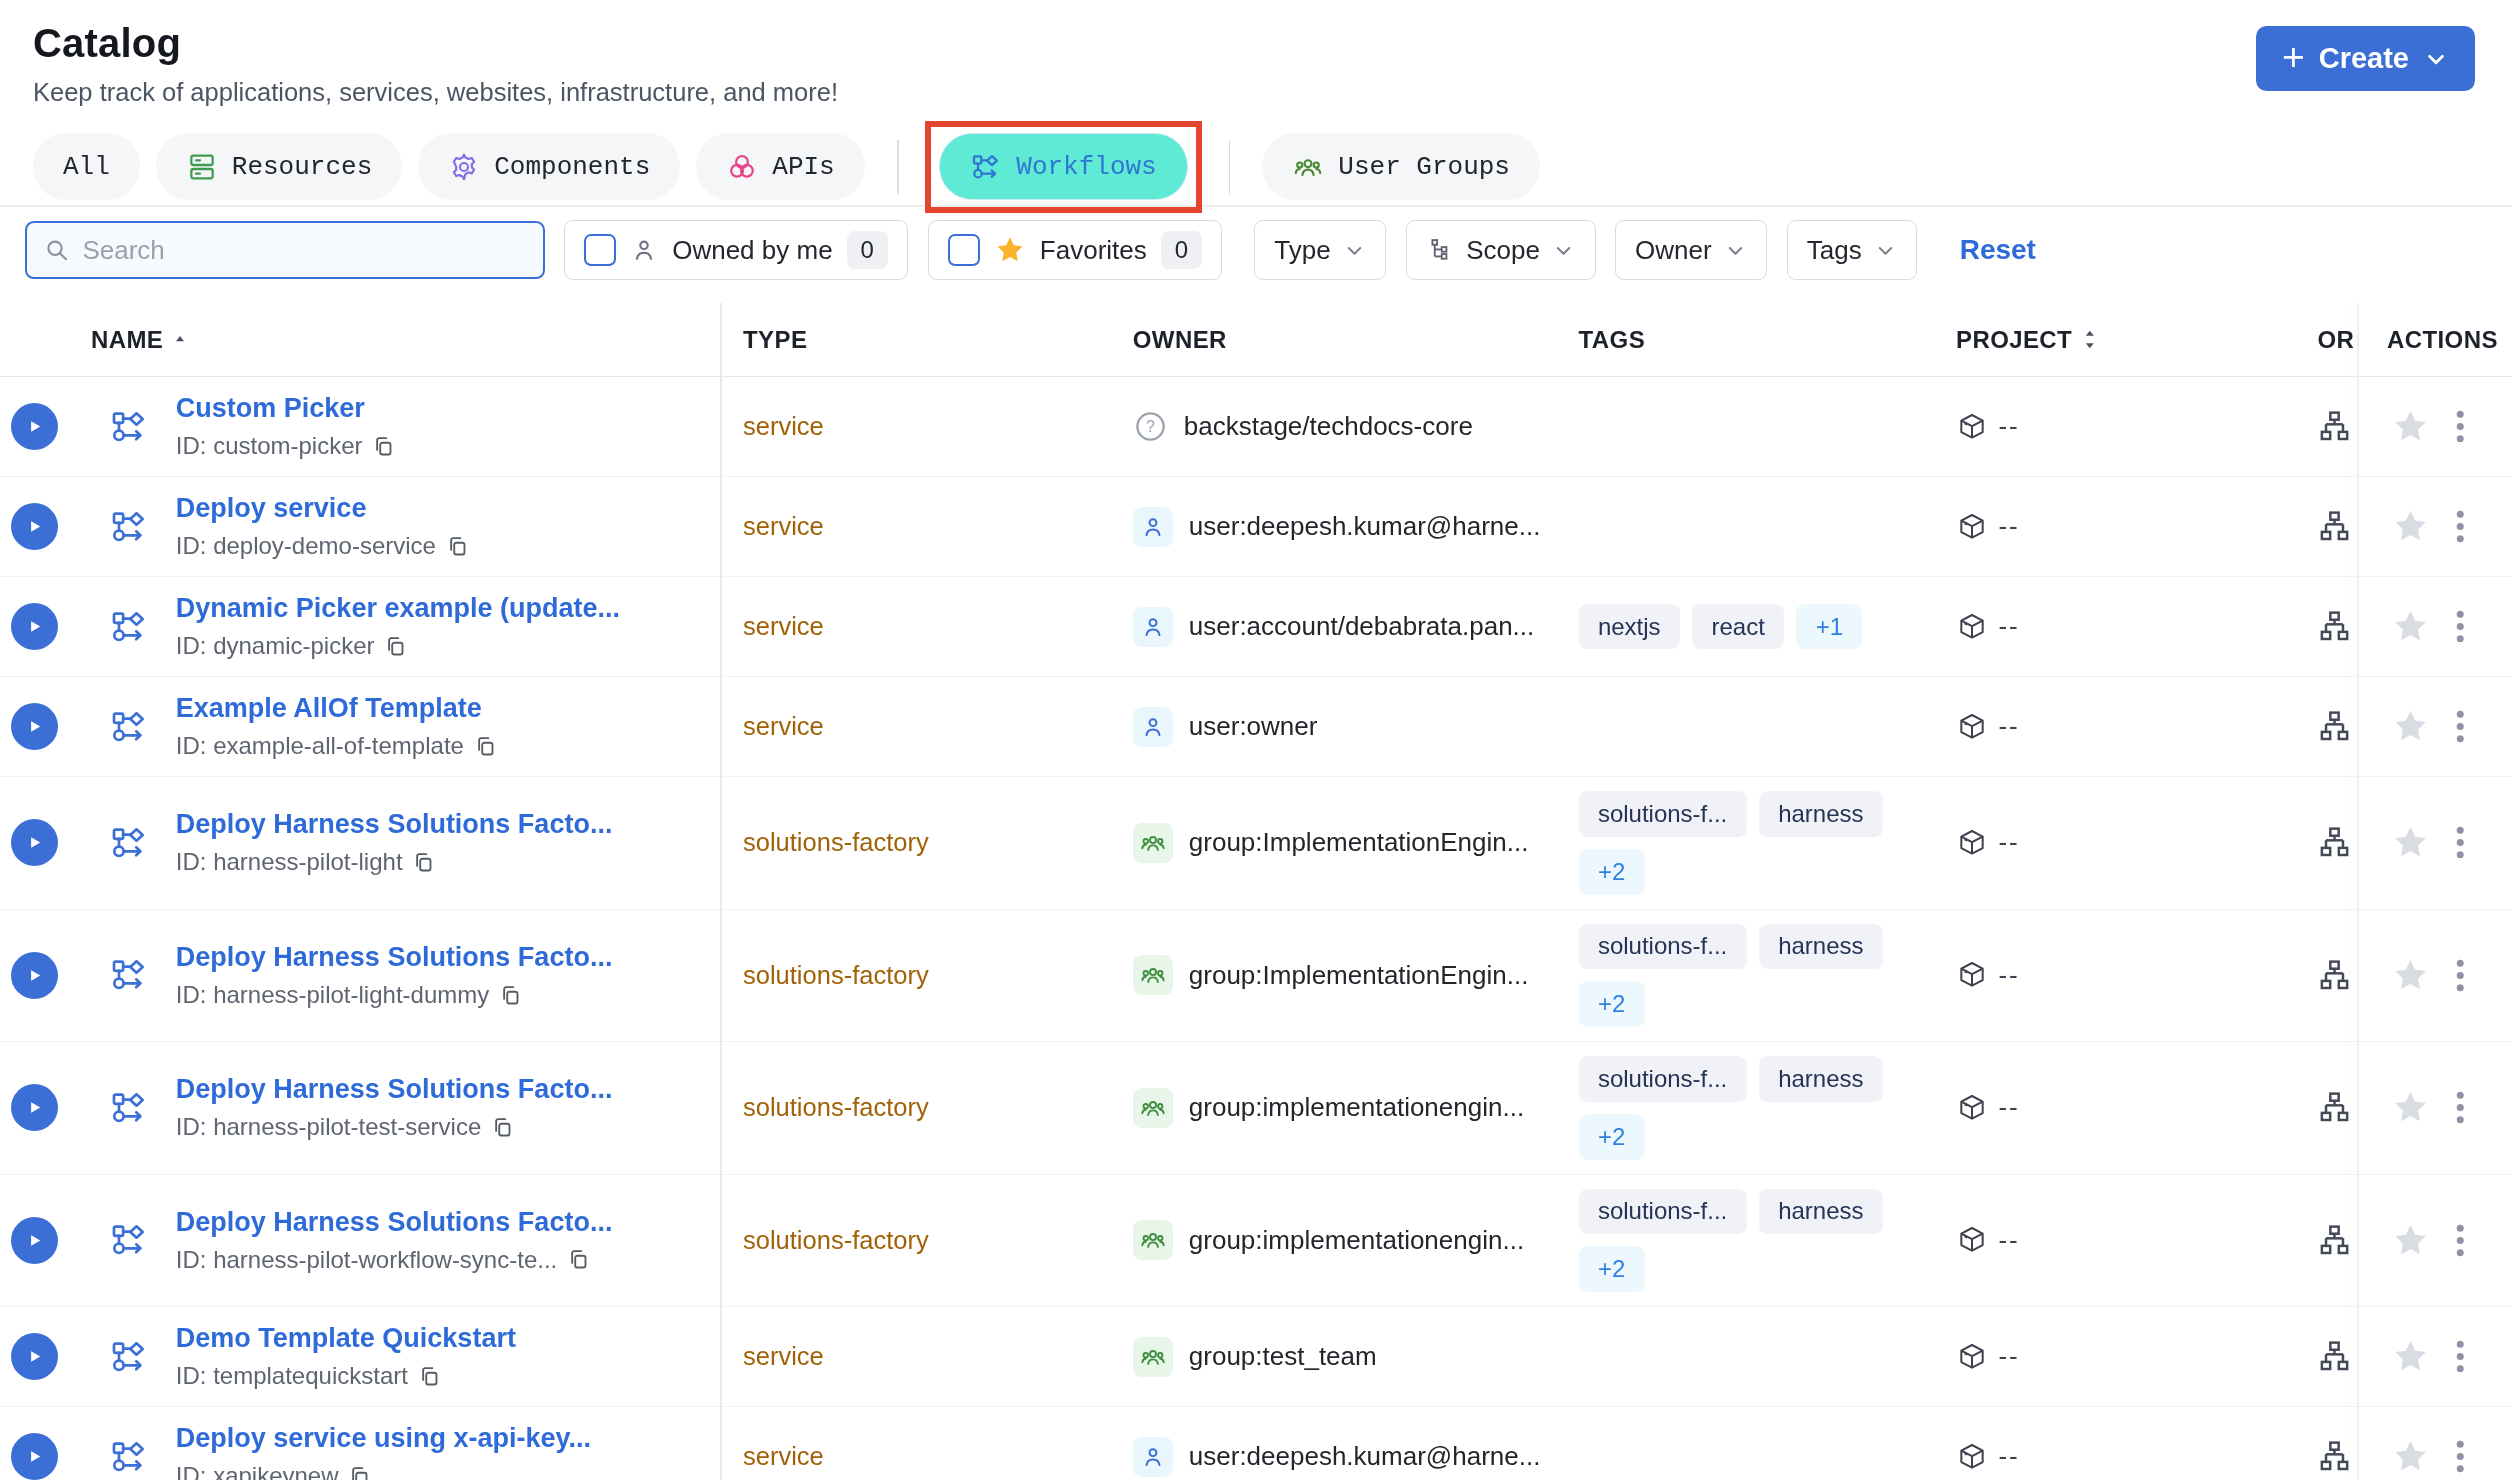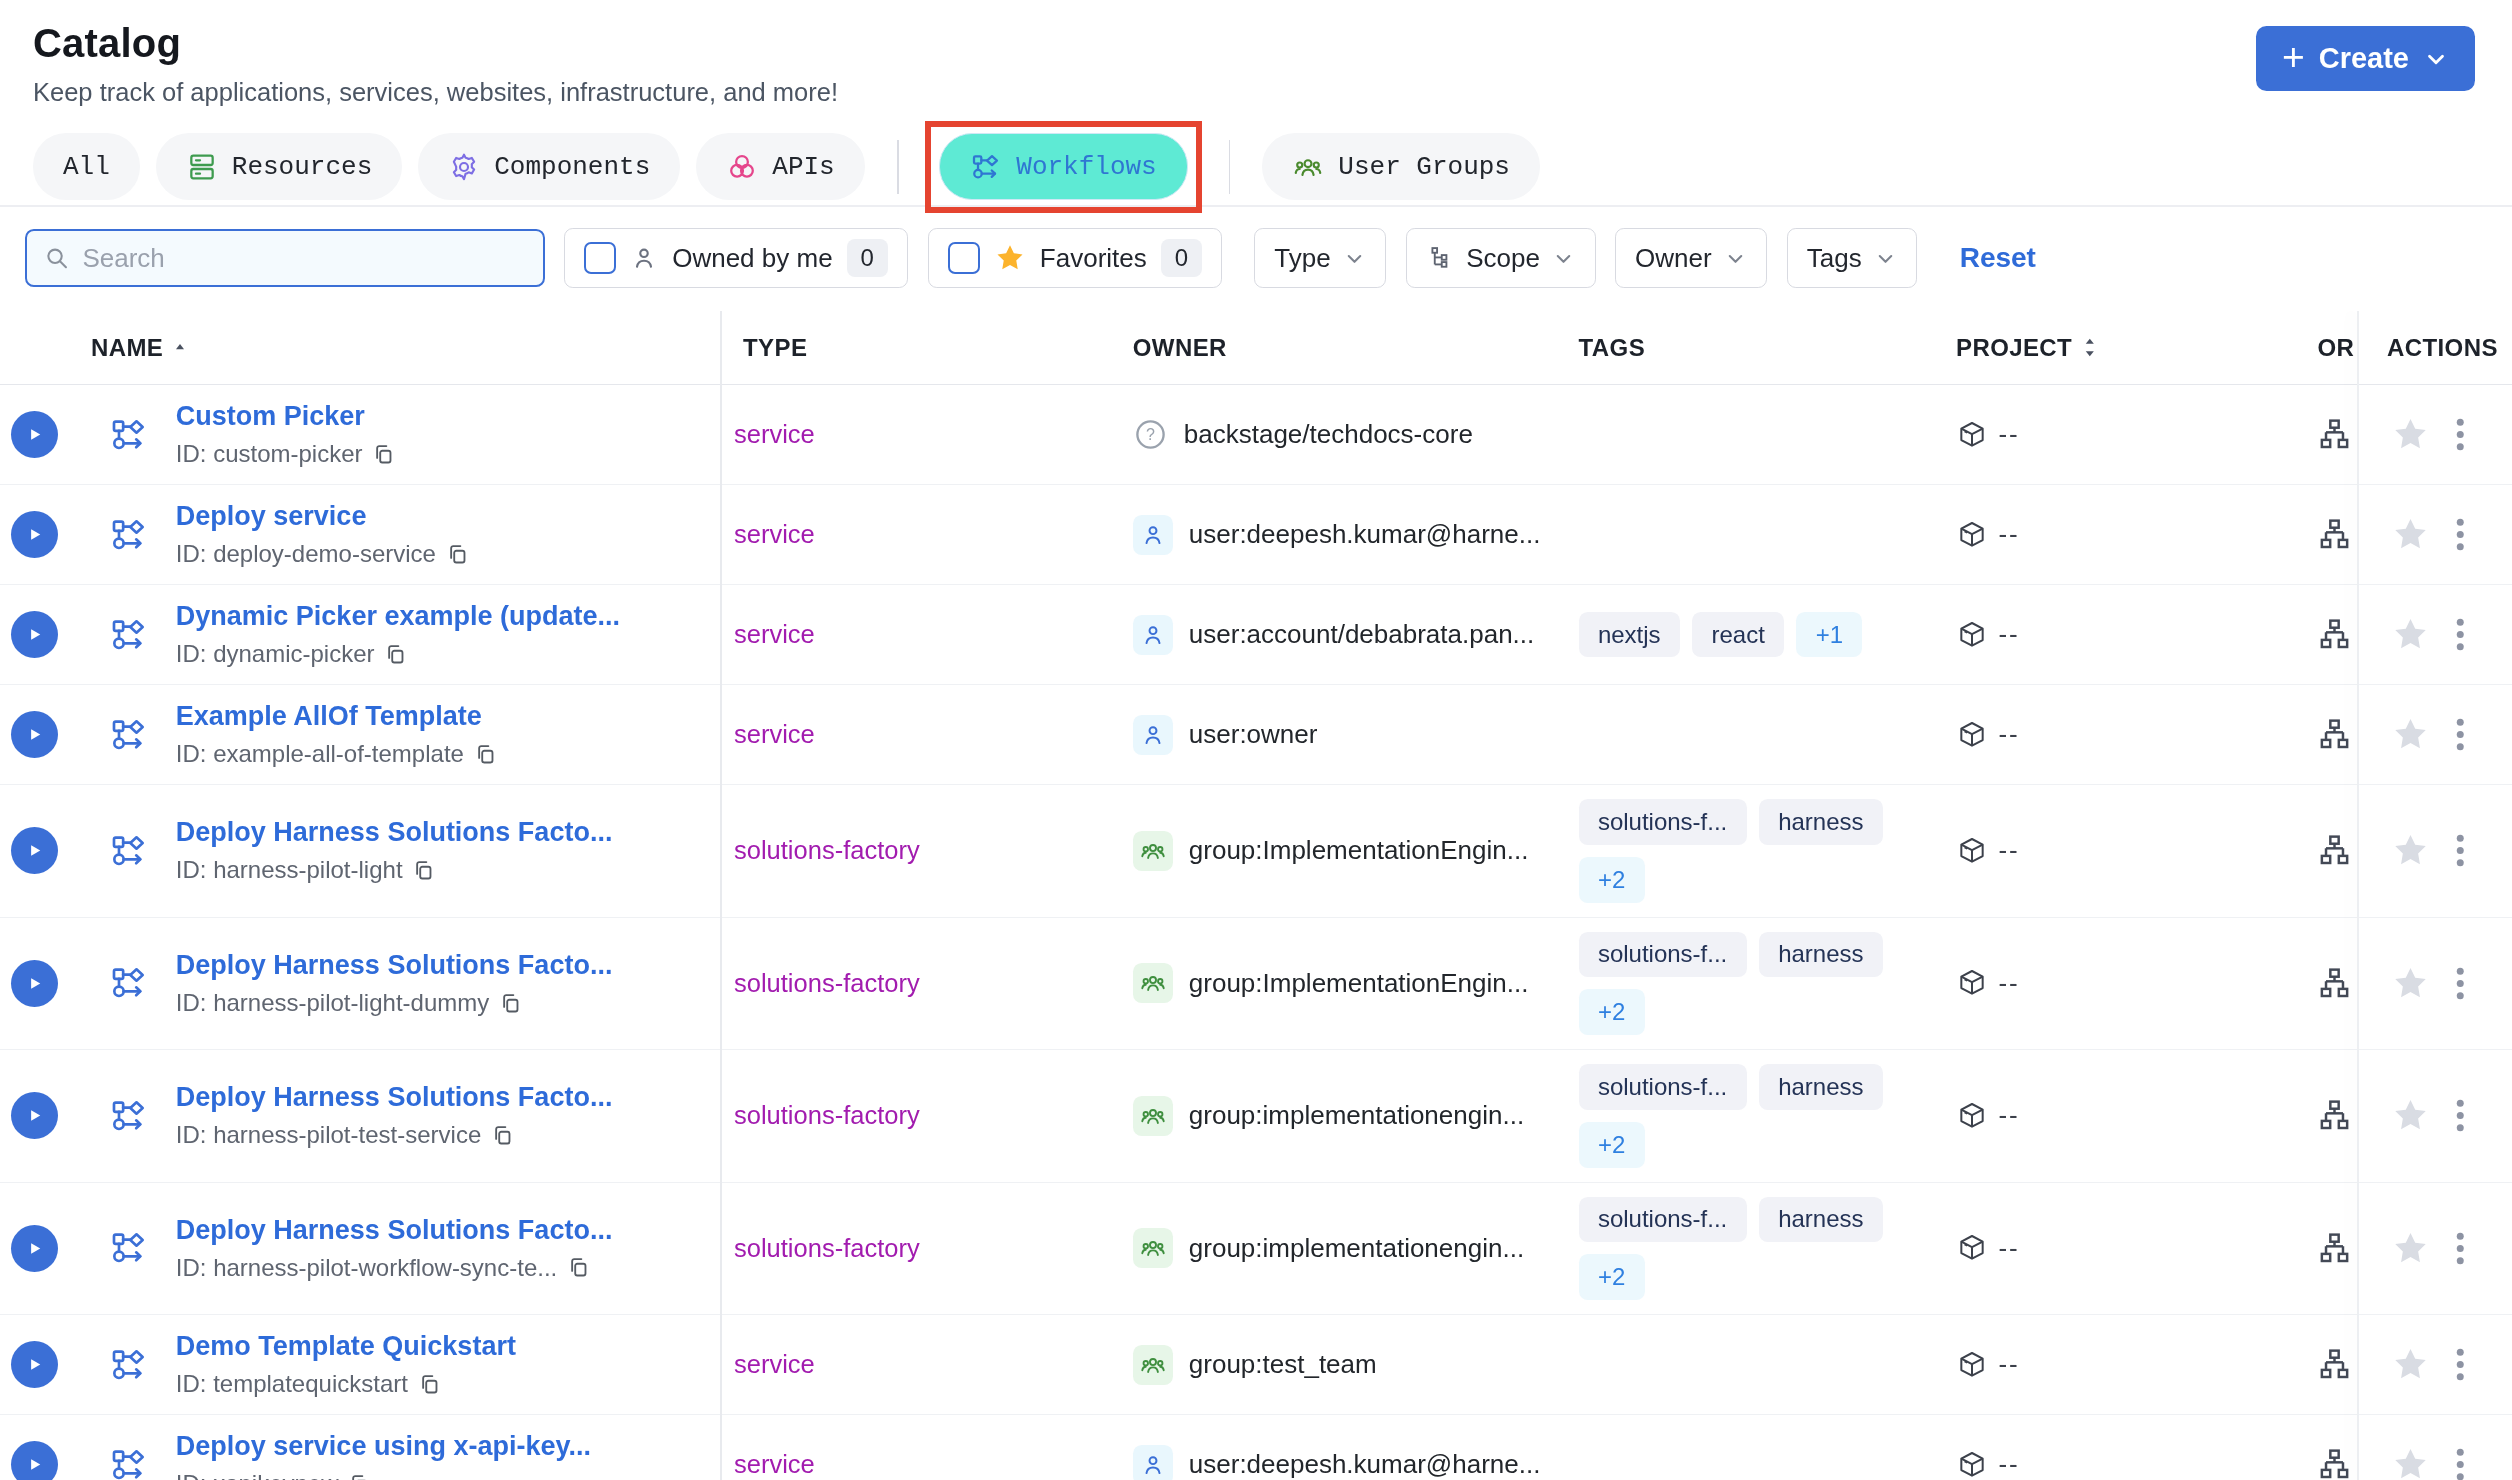--- a/index.html
+++ b/index.html
@@ -23,21 +23,21 @@
     font-family:inherit; font-size:26px; display:flex; align-items:center; gap:14px;
     padding:0 30px; cursor:pointer; white-space:nowrap; }
   .tab svg { flex:0 0 auto; }
   .tab-divider { width:1.8px; height:54px; background:#dadce3; margin:0 16px; }
   .wf-wrap { position:relative; margin:0 8.8px; }
   .tab-active { background:#5eead4; color:#2f76d2; border:1.8px solid #cfe8f5; }
   .annotation-box { position:absolute; inset:-12.3px -14px; border:6.1px solid #e54430; pointer-events:none; }
   .tabs-underline { height:1.8px; background:#edeef2; width:100%; }
 
   
-  .filters { display:flex; align-items:center; gap:19.3px; padding-left:24.6px; margin-top:21px; height:60px; }
+  .filters { display:flex; align-items:center; gap:19.3px; padding-left:24.6px; margin-top:13px; height:60px; }
   .search-box { width:520px; height:58px; border:2.6px solid #3b6fd6; border-radius:8.8px;
     background:#f4fafe; display:flex; align-items:center; gap:12.3px; padding:0 16px; }
   .search-box input { border:none; outline:none; background:transparent; font-family:inherit;
     font-size:26px; color:#22262e; width:100%; }
   .search-box input::placeholder { color:#9aa1ad; }
   .filter-check { height:60px; border:1.8px solid #d8dae1; border-radius:8.8px; background:#fff;
     display:flex; align-items:center; gap:14px; padding:0 19.3px; font-size:26px; color:#22262e; cursor:pointer; }
   .checkbox { width:32px; height:32px; border:2.6px solid #3b6fd6; border-radius:7px; background:#fff; }
   .count-badge { background:#eef0f4; border-radius:8px; padding:5.3px 14px; font-size:24px; color:#23272e; }
   .dropdown { height:60px; border:1.8px solid #d8dae1; border-radius:8.8px; background:#fff;
@@ -64,21 +64,21 @@
   .cell-play { justify-content:flex-start; padding-left:10.5px; }
   .play-btn { width:47px; height:47px; border-radius:50%; background:#3b6fd6; border:none;
     display:flex; align-items:center; justify-content:center; cursor:pointer; }
   .cell-wficon { justify-content:center; }
   .cell-name { flex-direction:column; align-items:flex-start; padding-left:8.8px; }
   .name-link { font-size:27px; font-weight:600; color:#2e6bd9; text-decoration:none; cursor:pointer;
     max-width:527px; white-space:nowrap; overflow:hidden; }
   .id-line { margin-top:8px; display:flex; align-items:center; gap:8.8px; }
   .id-text { font-size:24px; color:#5f6570; }
   .copy-btn { border:none; background:none; padding:0; cursor:pointer; display:flex; }
-  .cell-type { padding-left:14px; font-size:25.5px; color:#a21caf; }
+  .cell-type { padding-left:23px; font-size:25.5px; color:#a16207; }
   .cell-owner { padding-left:8.8px; gap:16px; }
   .chip { width:40px; height:40px; border-radius:8.8px; display:flex; align-items:center; justify-content:center; }
   .chip-user { background:#e9f7fd; }
   .chip-group { background:#e7f6e8; }
   .owner-question { display:flex; }
   .owner-text { font-size:26px; color:#22262b; white-space:nowrap; }
   .cell-tags { padding-left:24.6px; flex-wrap:wrap; gap:12.3px; align-content:center; max-width:376px; }
   .tag { background:#f1f2f7; border-radius:8.8px; padding:8.8px 19.3px; font-size:24px;
     color:#243356; font-weight:500; white-space:nowrap; cursor:pointer; }
   .tag-more { background:#ecf8fd; color:#2f80e0; }

